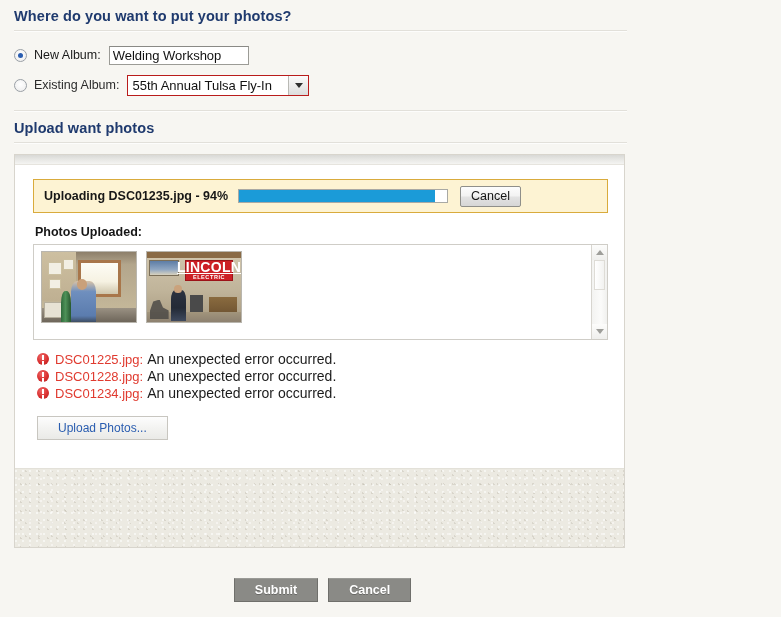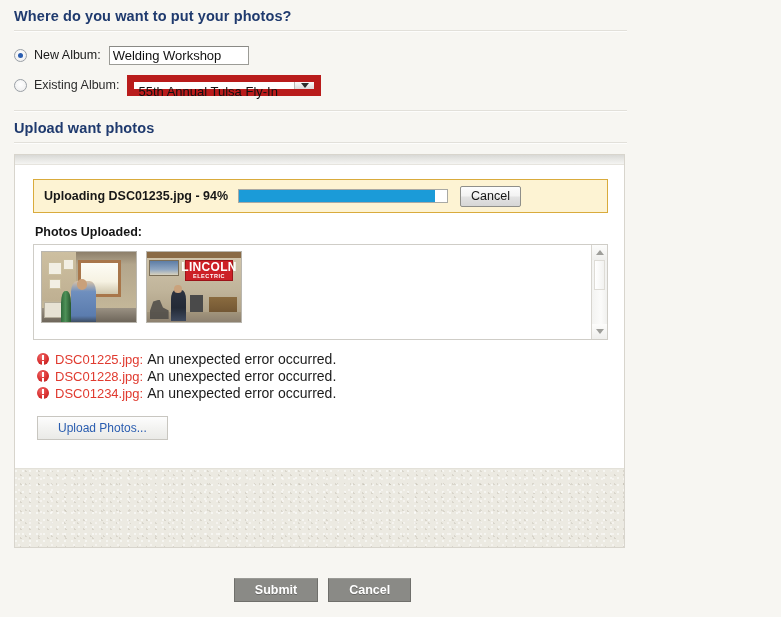--- a/index.html
+++ b/index.html
@@ -85,21 +85,21 @@
     padding: 0 3px;
     box-sizing: border-box;
     line-height: 19px;
     outline: none;
   }
 
   .select-box {
     display: inline-flex;
     align-items: stretch;
     height: 21px;
-    border: 7px solid #b91c1c;
+    border: 1px solid #b91c1c;
     background: #ffffff;
     box-sizing: border-box;
   }
   .select-value {
     min-width: 150px;
     padding: 0 6px 0 4px;
     font-size: 13px;
     line-height: 19px;
     color: #111;
     white-space: nowrap;
@@ -267,21 +267,21 @@
     background: #cc2026;
     border: 1px solid #9c1318;
     box-sizing: border-box;
     display: flex; flex-direction: column;
     align-items: center; justify-content: center;
     color: #ffffff;
     font-family: "Liberation Sans", sans-serif;
     font-weight: bold;
     line-height: 1;
   }
-  .t2-banner .l1 { font-size: 12px; letter-spacing: 0.3px; }
+  .t2-banner .l1 { font-size: 14px; letter-spacing: 0.3px; text-decoration: underline; }
   .t2-banner .l2 { font-size: 5.5px; letter-spacing: 0.6px; margin-top: 1px; }
   .t2-sign {
     position: absolute; left: 2%; top: 12%; width: 32%; height: 22%;
     background: linear-gradient(to bottom, #5d7da6 0%, #8fa6c2 60%, #d9d2bd 100%);
     border: 1px solid #7a6e58;
     box-sizing: border-box;
   }
   .t2-person {
     position: absolute; left: 26%; bottom: 2%; width: 15%; height: 44%;
     background: linear-gradient(to bottom, #2c3340 0%, #232a36 58%, #3f4a5e 100%);

